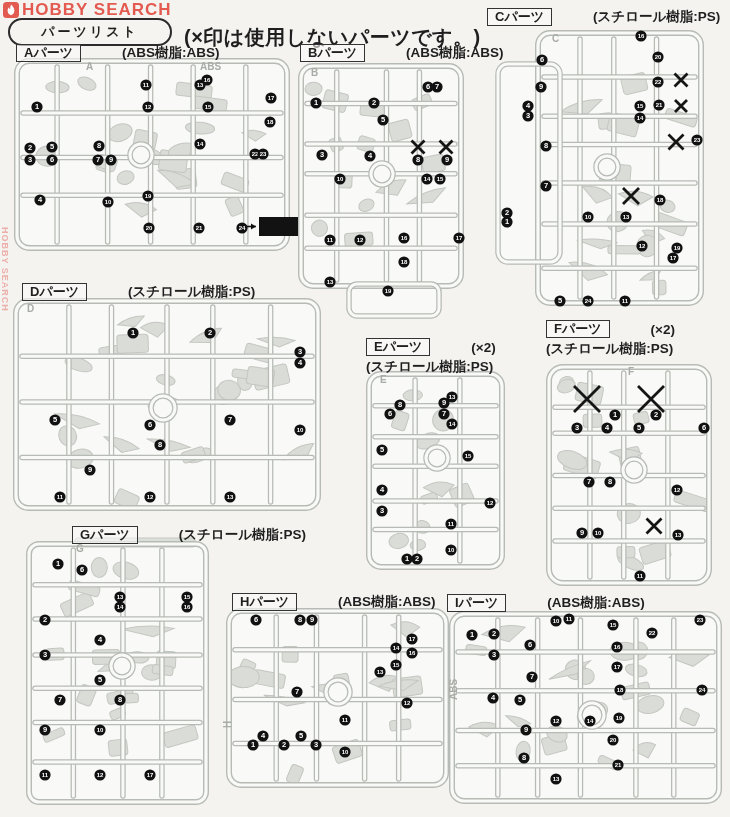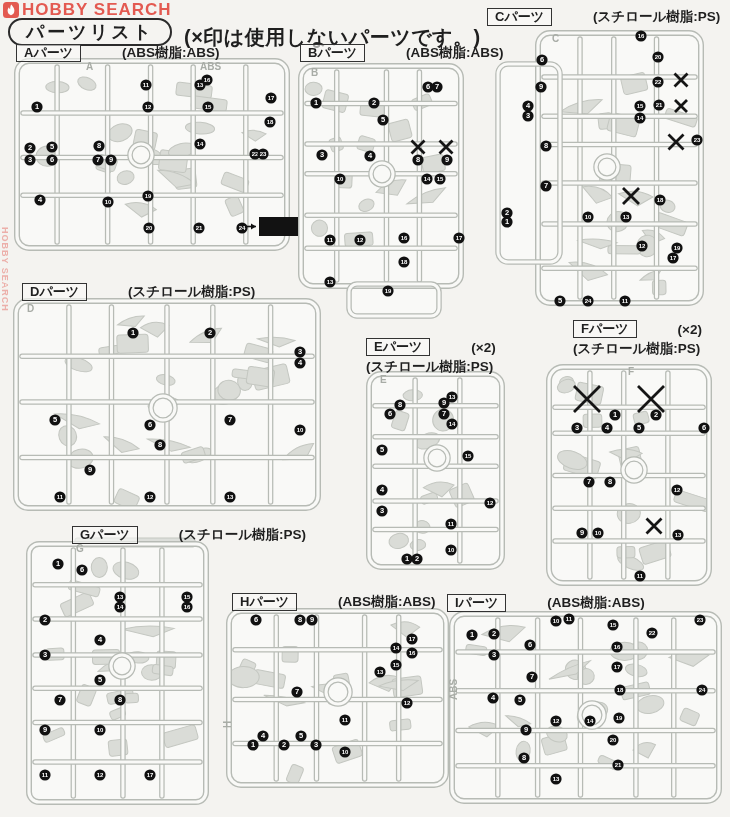--- a/index.html
+++ b/index.html
@@ -16,21 +16,21 @@
           z-index:6; opacity:.82; pointer-events:none; }
   #logo .logo-text { font-size:17px; font-weight:bold; letter-spacing:1px; color:#e0392f; }
   #wm-vertical { position:absolute; left:0px; top:227px; z-index:6; writing-mode:vertical-rl;
           font-size:9px; font-weight:bold; letter-spacing:1px; color:rgba(224,66,56,.38);
           pointer-events:none; }
 
   
   #title-pill { position:absolute; left:8px; top:18px; width:164px; height:28px; z-index:4;
           border:2.5px solid #2b2b2b; border-radius:15px; background:#f5f4f1;
           display:flex; align-items:center; justify-content:center;
-          font-size:18px; font-weight:bold; letter-spacing:3px; }
+          font-size:13px; font-weight:bold; letter-spacing:3px; }
   #title-note { position:absolute; left:184px; top:24px; z-index:4;
           font-size:20px; font-weight:600; letter-spacing:.5px; }
 
   
   .sec { position:absolute; z-index:4; font-size:13px; font-weight:bold; white-space:nowrap; }
   .sec .row { display:flex; align-items:center;gap:36px; }
   .sec .box { border:1.5px solid #333; padding:0 7px; height:18px; line-height:16px;
           background:rgba(250,250,248,.6); }
   .sec .mat, .sec .qty { margin-left:5px; font-weight:600; font-size:13.5px; }
   .sec .mat2 { margin-top:2px; font-weight:600; font-size:13.5px; }
@@ -817,21 +817,21 @@
           <span class="mat">(スチロール樹脂:PS)</span>
         </div>
       </div>
       <div class="sec" style="left: 366px; top: 338px;">
         <div class="row">
           <span class="box">Eパーツ</span>
           <span class="qty">(×2)</span>
         </div>
         <div class="mat2">(スチロール樹脂:PS)</div>
       </div>
-      <div class="sec" style="left: 573px; top: 320px;">
+      <div class="sec" style="left: 546px; top: 320px;">
         <div class="row">
           <span class="box">Fパーツ</span>
           <span class="qty">(×2)</span>
         </div>
         <div class="mat2">(スチロール樹脂:PS)</div>
       </div>
       <div class="sec" style="left: 32px; top: 526px; margin-left: 40px;">
         <div class="row">
           <span class="box">Gパーツ</span>
           <span class="mat">(スチロール樹脂:PS)</span>

